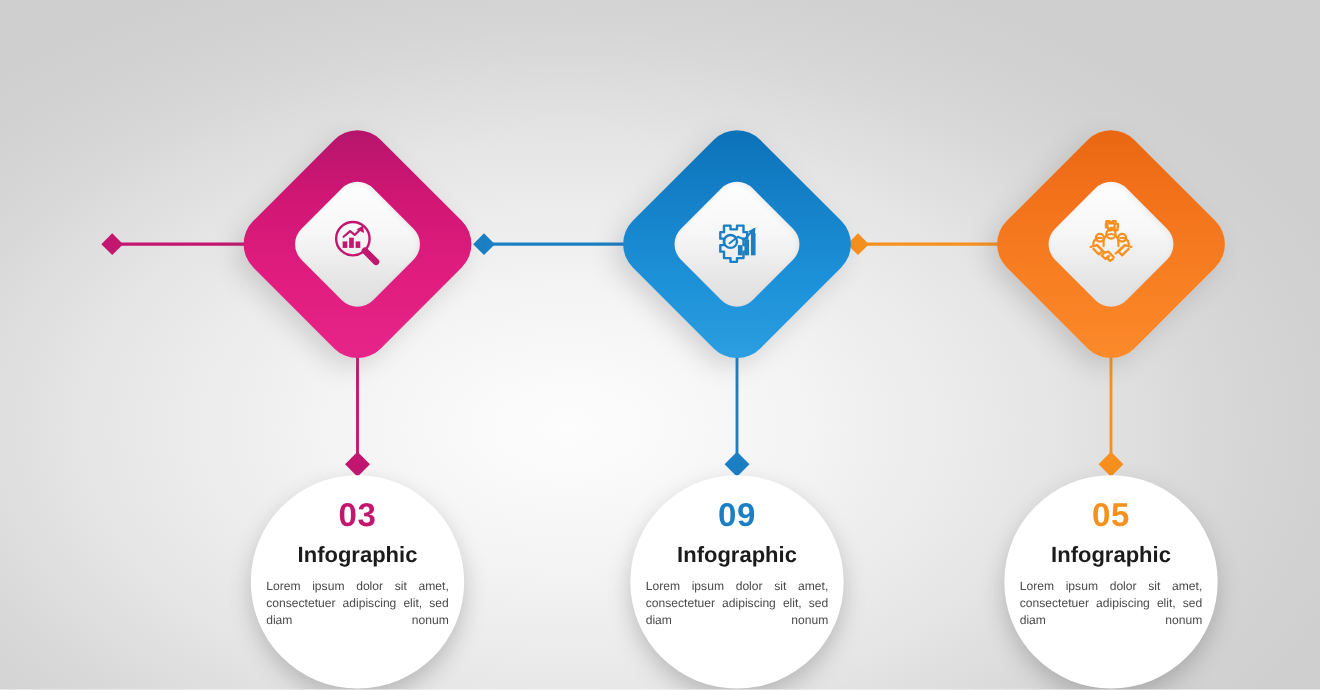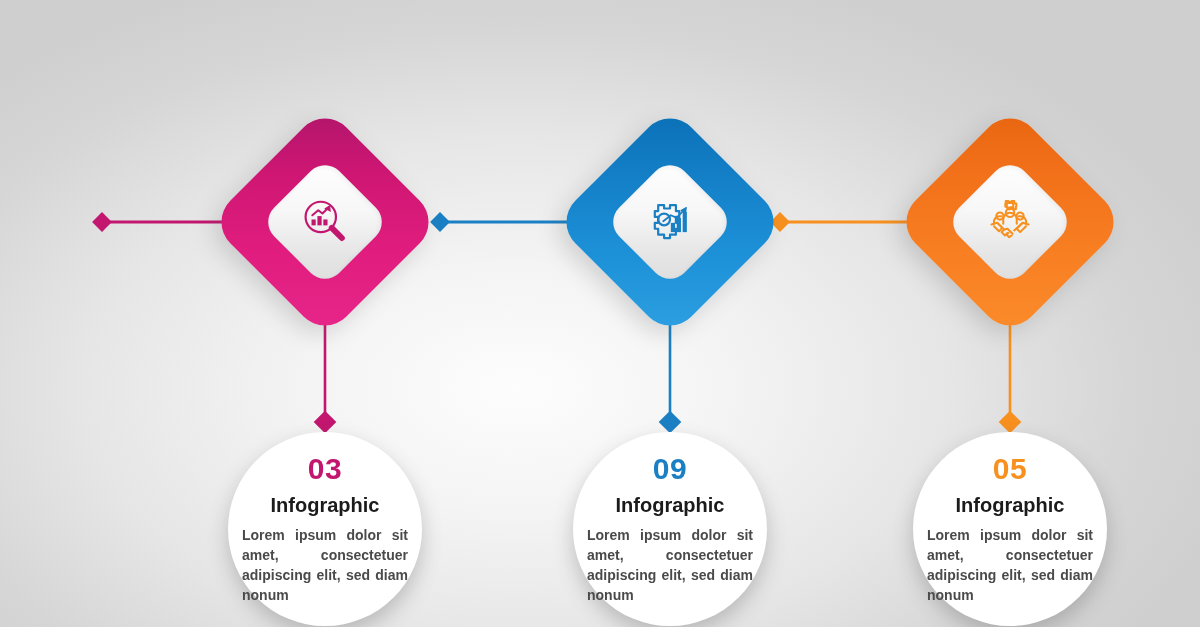--- a/index.html
+++ b/index.html
@@ -90,26 +90,25 @@
   .circle.c3 .num { color: #f7901e; }
   .circle .title {
     font-size: 20px;
     font-weight: 700;
     color: #1b1b1b;
     line-height: 1;
     margin-bottom: 11px;
   }
   .circle .body {
     width: 166px;
-    font-size: 14px;
+    font-size: 11px;
     line-height: 1.42;
     color: #4a4a4a;
     text-align: justify;
     text-align-last: justify;
-    font-weight: bold;
   }
 </style>
 </head>
 <body>
 
 <div id="stage">
 
   <svg id="wiring" viewBox="0 0 1200 627" xmlns="http://www.w3.org/2000/svg">
 
     <line x1="102" y1="222" x2="243" y2="222" stroke="#c2166f" stroke-width="3"></line>

